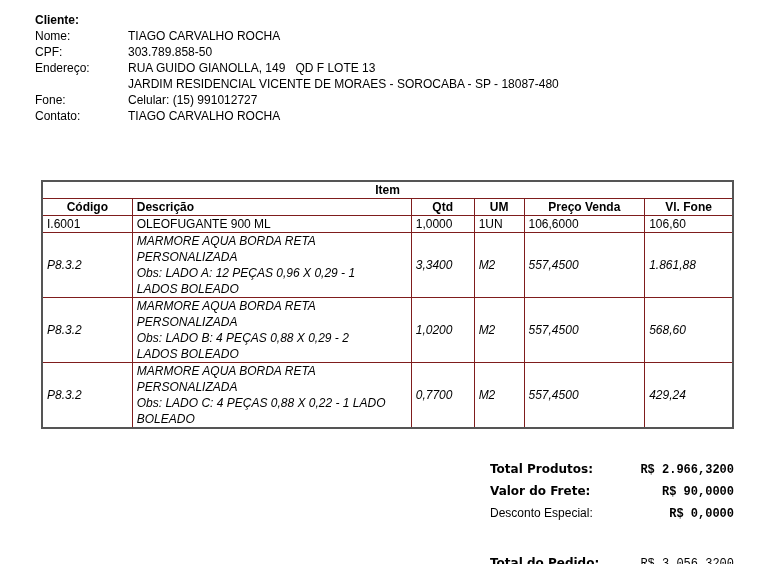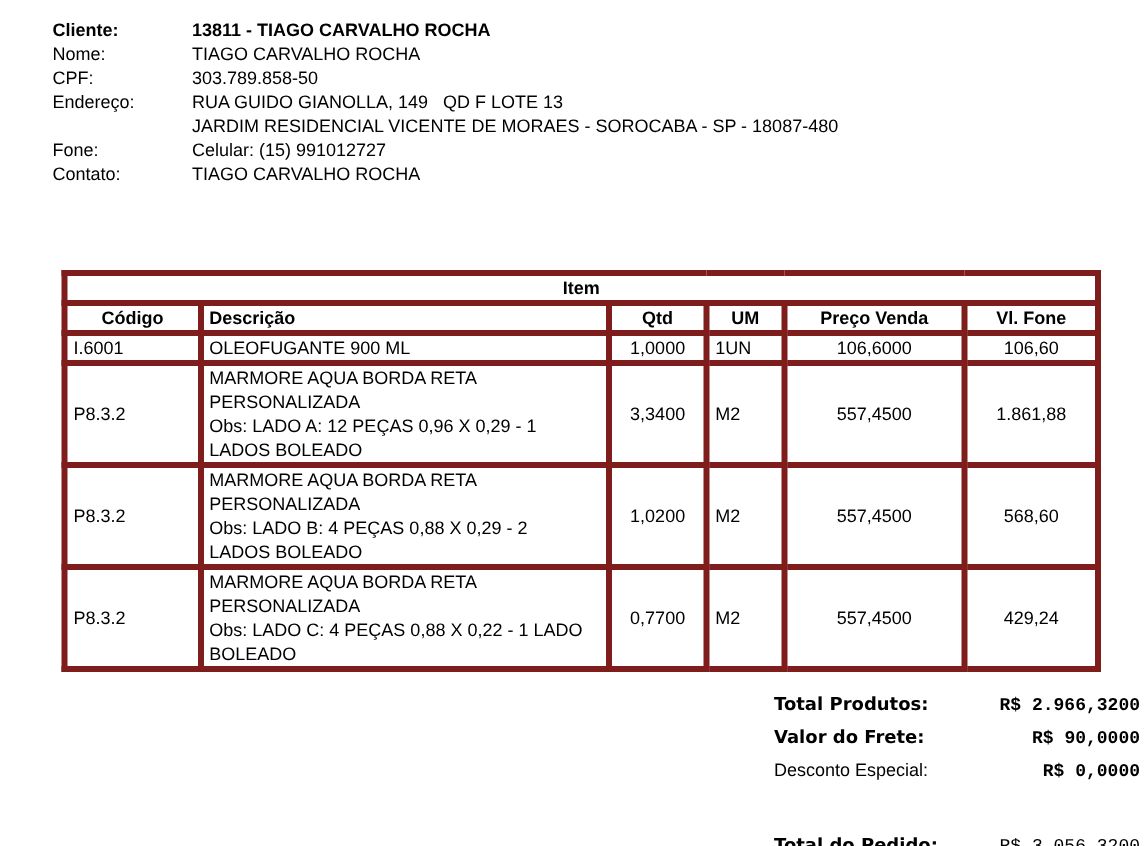--- a/index.html
+++ b/index.html
@@ -12,50 +12,49 @@
   .client-row .lbl { width: 93px; }
   .client-row .val { white-space: nowrap; }
   .bold { font-weight: bold; }
 
   table.items {
     position: absolute; left: 41px; top: 180px;
     border-collapse: collapse; width: 693px;
     border: 2px solid #555;
   }
   table.items td, table.items th {
-    border: 4px solid #7f1d1d; padding: 0 4px; font-size: 12px; line-height: 16px;
+    border: 1px solid #7f1d1d; padding: 0 4px; font-size: 12px; line-height: 16px;
     vertical-align: middle;
   }
   table.items th { font-weight: bold; }
   .c-cod { width: 81px; }
   .c-desc { width: 271px; margin-left: 20px; }
   .c-qtd { width: 54px; }
   .c-um { width: 41px; }
   .c-preco { width: 112px; }
   .c-total { width: 79px; }
-  .right { text-align: center; }
+  .right { text-align: left; }
   .center { text-align: center; }
-  tr.tall td { height: 64px; }
+  tr.tall td { height: 64px; font-style: italic; }
 
-  .totals { position: absolute; left: 516px; top: 462px; width: 244px; }
+  .totals { position: absolute; left: 490px; top: 462px; width: 244px; }
   .trow { display: flex; justify-content: space-between; align-items: baseline; height: 22px; }
   .trow .tl { font-family: "DejaVu Sans", sans-serif; font-weight: bold; font-size: 12px; }
   .trow .tl.normal { font-family: "Liberation Sans", sans-serif; font-weight: normal; font-size: 12px; }
   .trow .tv { font-size: 12px; font-weight: bold; font-family: Liberation Mono, monospace; }
   .trow.grand { height: 26px; }
   .trow.grand .tl { font-size: 12px; margin-top: 28px; }
   .trow.grand .tv { font-weight: normal; }
 </style>
 </head>
 <body>
 
 <div class="client">
   <div class="client-row">
     <span class="lbl bold">Cliente:</span>
-    <span class="val bold">13811 - TIAGO CARVALHO ROCHA</span>
   </div>
   <div class="client-row">
     <span class="lbl">Nome:</span>
     <span class="val">TIAGO CARVALHO ROCHA</span>
   </div>
   <div class="client-row">
     <span class="lbl">CPF:</span>
     <span class="val">303.789.858-50</span>
   </div>
   <div class="client-row">

